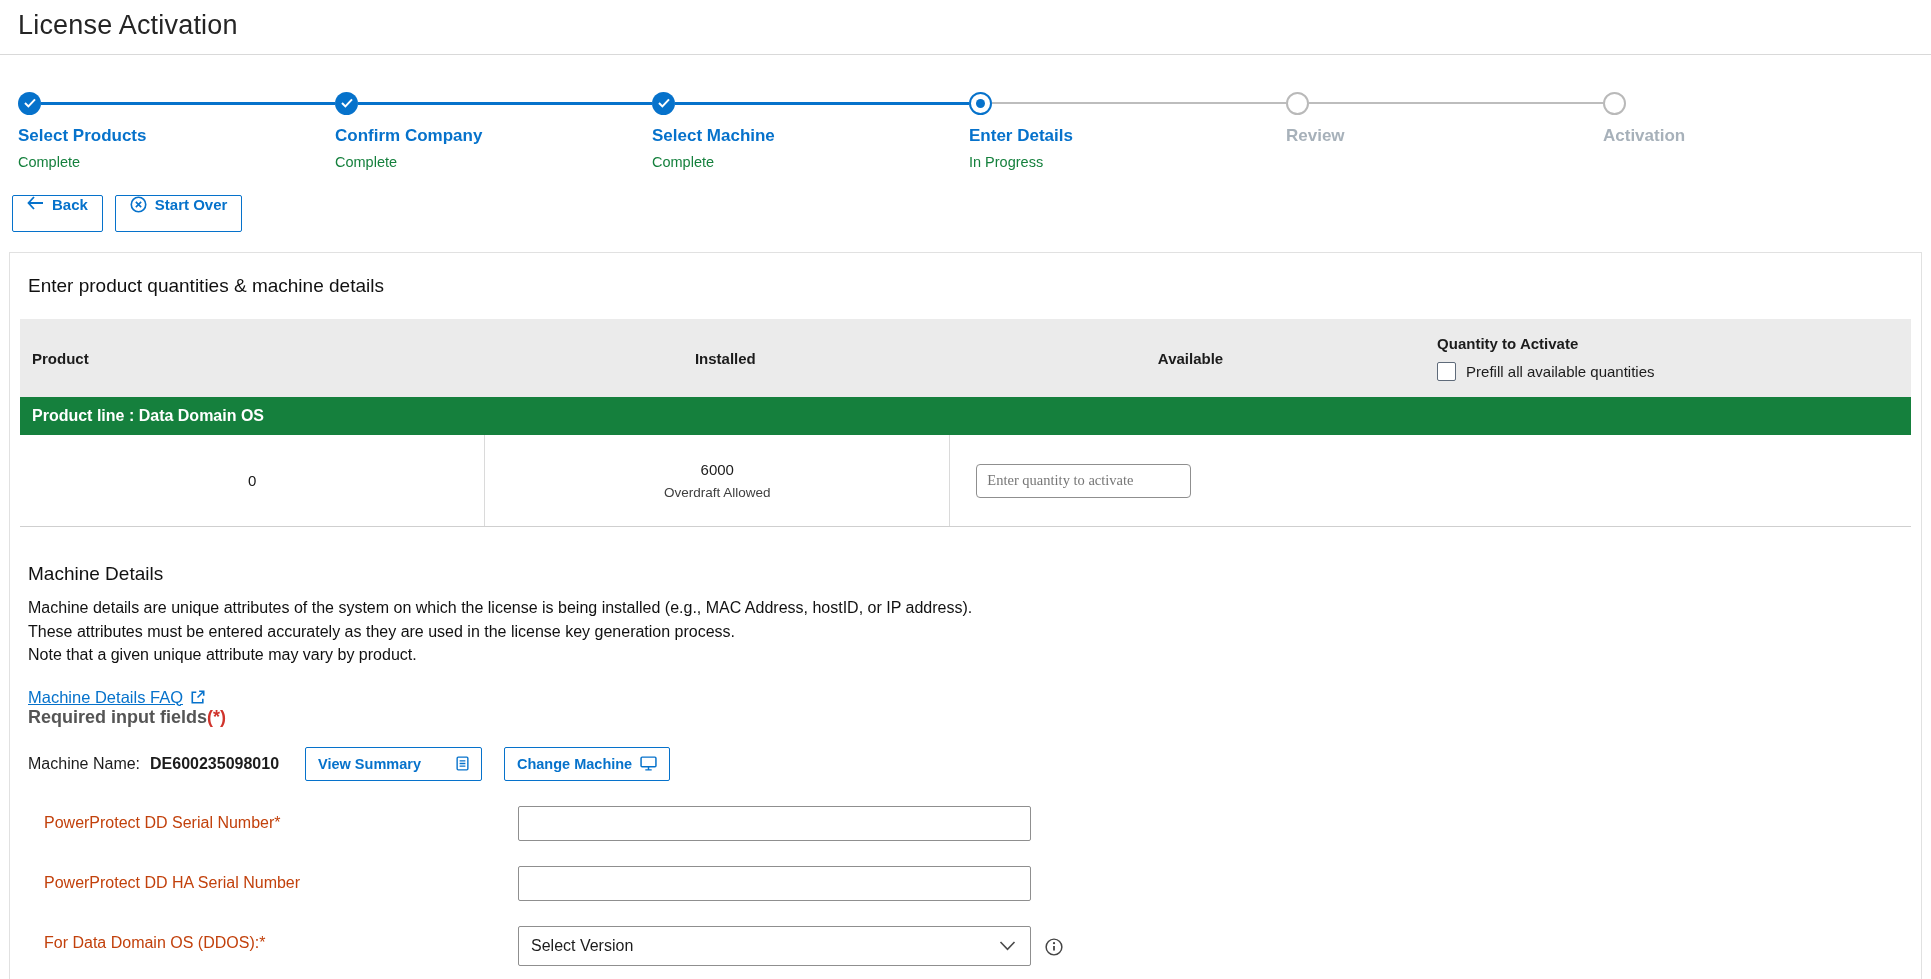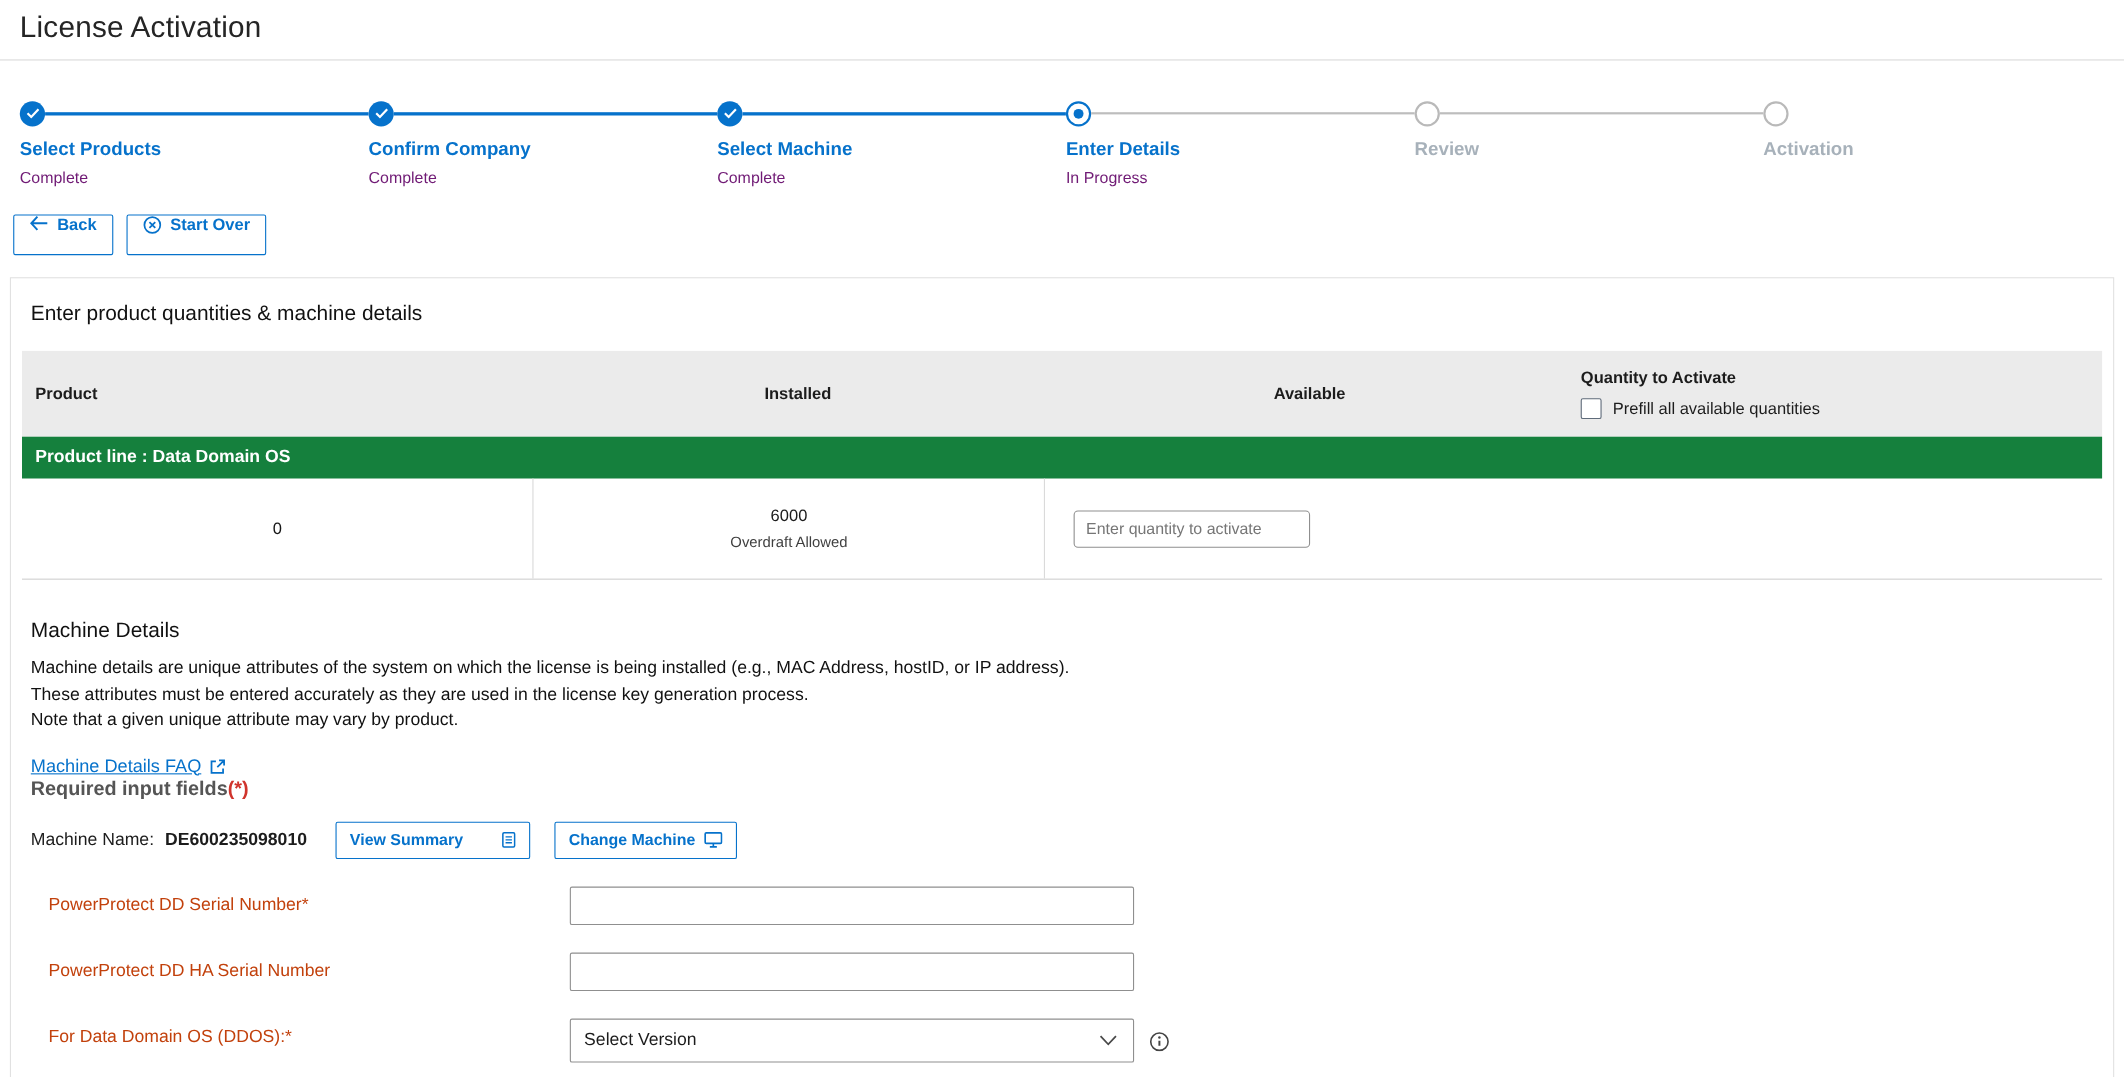--- a/index.html
+++ b/index.html
@@ -36,42 +36,42 @@
   .step.current .step-icon { border: 2.5px solid #0672CB; }
   .step.current .step-icon::after {
     content: ""; width: 9px; height: 9px; border-radius: 50%; background: #0672CB;
   }
   .step.pending .step-icon { border: 2.5px solid #b9b9b9; }
   .step-line { flex: 1; height: 3px; }
   .step-line.blue { background: #0672CB; }
   .step-line.gray { background: #bdbdbd; height: 2px; }
   .step-label { margin-top: 11px; font-size: 17px; font-weight: 700; color: #0672CB; }
   .step.pending .step-label { color: #a7b1ba; }
-  .step-status { margin-top: 8px; font-size: 14.5px; color: #701a75; min-height: 17px; }
+  .step-status { margin-top: 8px; font-size: 14.5px; color: #15803d; min-height: 17px; }
 
   
   .toolbar { display: flex; gap: 12px; padding: 24px 0 0 12px; }
   .btn-outline {
     display: inline-flex; align-items: flex-start; gap: 8px;
     border: 1px solid #0672CB; background: #fff; color: #0672CB;
     font-weight: 700; font-size: 15px; height: 37px; padding: 0 14px;
     border-radius: 2px; cursor: pointer; font-family: inherit;
   }
   .btn-outline svg { flex: 0 0 auto; }
 
   
   .card {
     margin: 20px 9px 0 9px;
     border: 1px solid #e1e1e1;
     padding: 12px 10px 14px 10px;
   }
   .section-heading { font-size: 19px; font-weight: 400; color: #111; padding: 10px 8px 22px 8px; }
 
   
-  .qt-header { display: flex; background: #ebebeb; min-height: 78px; }
+  .qt-header { display: flex; background: #ebebeb; min-height: 78px; justify-content: center; }
   .qt-header .hcell { font-size: 15px; font-weight: 700; color: #1c1c1c; }
   .col-product   { width: 25%; }
   .col-installed { width: 24.6%; }
   .col-available { width: 24.6%; }
   .col-qty       { width: 25.8%; }
   .hcell.col-product   { display: flex; align-items: center; padding: 12px; }
   .hcell.col-installed, .hcell.col-available { display: flex; align-items: center; justify-content: center; padding: 12px; }
   .hcell.col-qty { display: flex; flex-direction: column; justify-content: center; gap: 10px; padding: 12px 12px 12px 14px; }
   .prefill { display: flex; align-items: center; gap: 10px; font-weight: 400; font-size: 15px; color: #1c1c1c; }
   .prefill input {
@@ -88,21 +88,21 @@
   .dcell.col-installed { border-right: 1px solid #dadada; display: flex; align-items: center; justify-content: center; font-size: 15px; }
   .dcell.col-available { border-right: 1px solid #dadada; display: flex; flex-direction: column; align-items: center; justify-content: center; gap: 7px; }
   .dcell.col-qty { display: flex; align-items: center; padding-left: 26px; }
   .product-name { font-size: 13.5px; font-weight: 700; letter-spacing: .3px; color: #1c1c1c; }
   .product-number { font-size: 13.5px; color: #3f3f3f; margin-top: 9px; }
   .redacted { width: 212px; height: 20px; background: #000; margin-top: 9px; }
   .available-value { font-size: 15px; color: #1c1c1c; }
   .available-note { font-size: 13.5px; color: #3f3f3f; }
   .qty-input {
     width: 215px; height: 34px; border: 1px solid #8f8f8f; border-radius: 4px;
-    padding: 0 10px; font-size: 14.5px; font-family: Liberation Sans, sans-serif; color: #333; background: #fff;
+    padding: 0 10px; font-size: 14.5px; font-family: Liberation Serif, serif; color: #333; background: #fff;
   }
   .qty-input::placeholder { color: #767676; }
 
   
   .machine { padding: 36px 8px 0 8px; }
   .machine-heading { font-size: 19px; font-weight: 400; color: #111; margin-bottom: 11px; }
   .machine-desc { font-size: 16px; line-height: 23.5px; color: #111; }
   .faq-link {
     margin-top: 21px; display: inline-flex; align-items: center; gap: 7px;
     color: #0672CB; font-size: 16.5px; text-decoration: underline; cursor: pointer;

